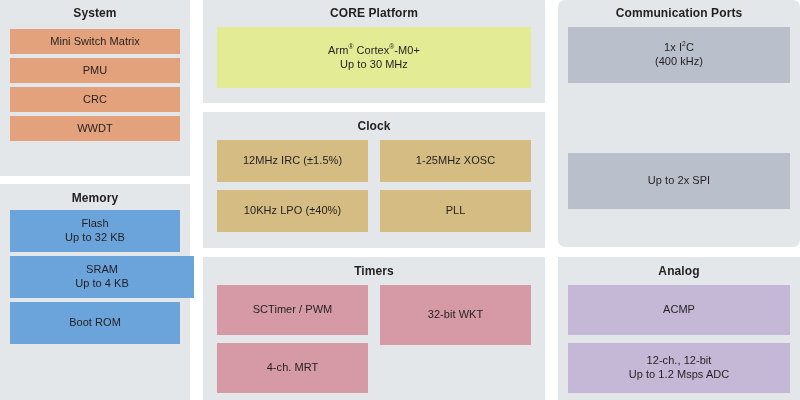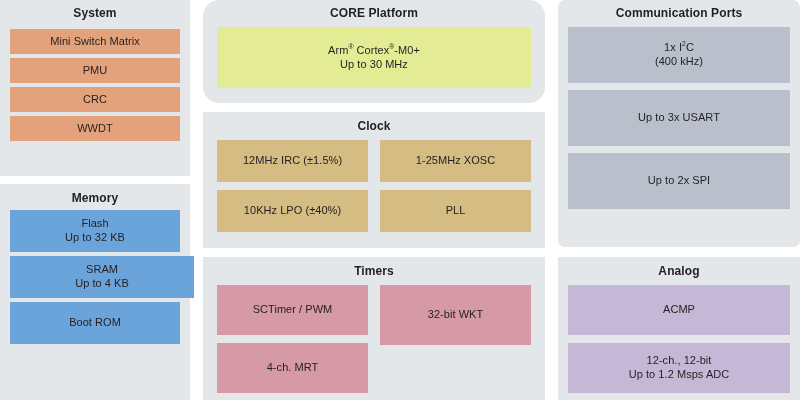--- a/index.html
+++ b/index.html
@@ -106,21 +106,21 @@
     <div class="block fill-memory" style="left:10px; top:72px; width:184px; height:42px;">
       <span class="block-label">SRAM
 Up to 4 KB</span>
     </div>
 
     <div class="block fill-memory" style="left:10px; top:118px; width:170px; height:42px;">
       <span class="block-label">Boot ROM</span>
     </div>
   </div>
 
-  <div class="panel" style="left:203px; top:0px; width:342px; height:103px;border-radius:16px;">
+  <div class="panel" style="left:203px; top:0px; width:342px; height:103px;">
     <div class="panel-title" style="position:absolute; left:0; top:7px; width:342px;">CORE Platform</div>
 
     <div class="block fill-core" style="left:14px; top:27px; width:314px; height:61px;">
       <span class="block-label">Arm<sup>®</sup> Cortex<sup>®</sup>-M0+<br>Up to 30 MHz</span>
     </div>
   </div>
 
   <div class="panel" style="left:203px; top:112px; width:342px; height:136px;">
     <div class="panel-title" style="position:absolute; left:0; top:8px; width:342px;">Clock</div>
 
@@ -157,23 +157,20 @@
     </div>
   </div>
 
   <div class="panel" style="left:558px; top:0px; width:242px; height:247px;border-radius:7px;">
     <div class="panel-title" style="position:absolute; left:0; top:7px; width:242px;">Communication Ports</div>
 
     <div class="block fill-comm" style="left:10px; top:27px; width:222px; height:56px;">
       <span class="block-label">1x I<sup>2</sup>C<br>(400 kHz)</span>
     </div>
 
-    <div class="block fill-comm" style="left:10px; top:90px; width:222px; height:56px;">
-      <span class="block-label">Up to 3x USART</span>
-    </div>
 
     <div class="block fill-comm" style="left:10px; top:153px; width:222px; height:56px;">
       <span class="block-label">Up to 2x SPI</span>
     </div>
   </div>
 
   <div class="panel" style="left:558px; top:257px; width:242px; height:143px;">
     <div class="panel-title" style="position:absolute; left:0; top:8px; width:242px;">Analog</div>
 
     <div class="block fill-analog" style="left:10px; top:28px; width:222px; height:50px;">

